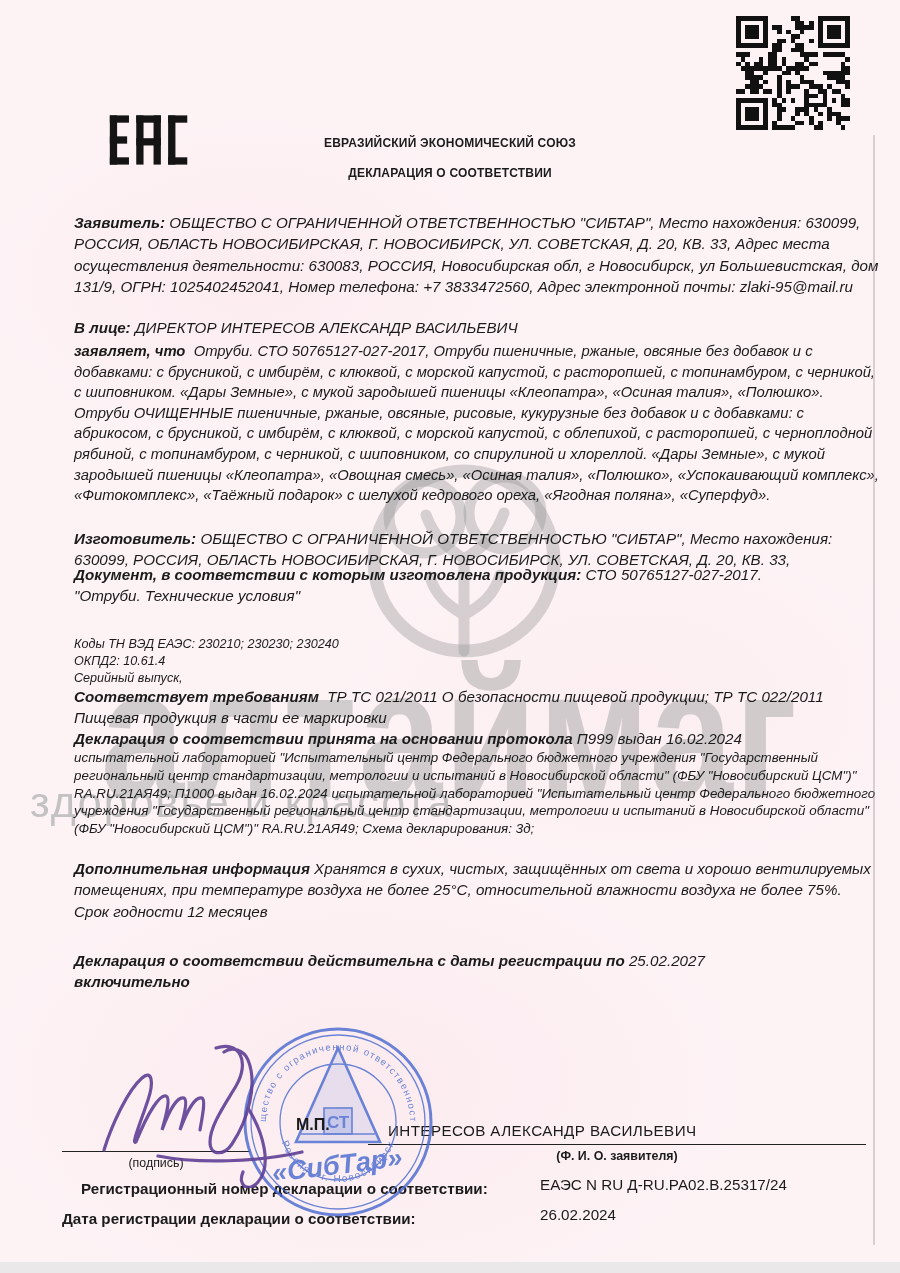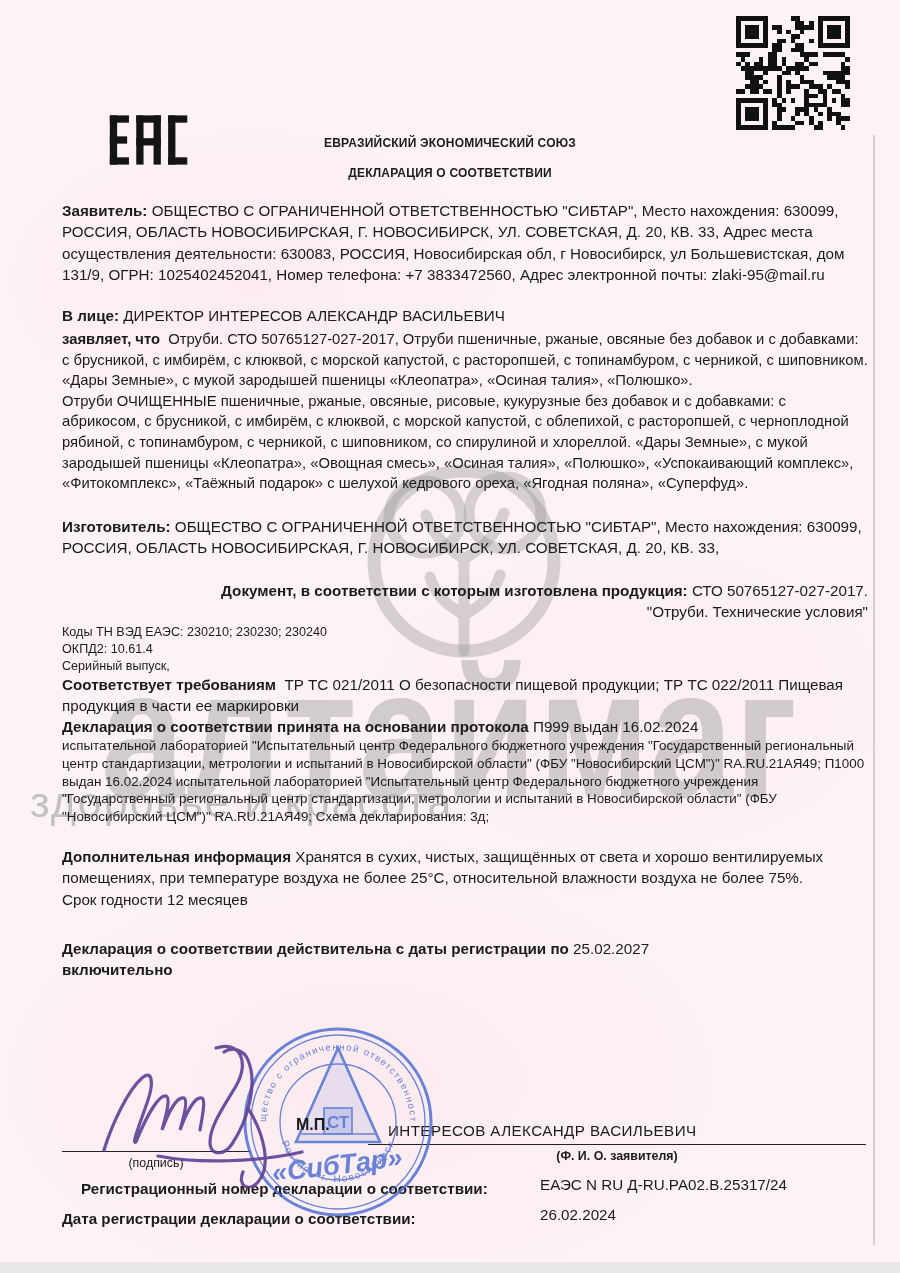--- a/index.html
+++ b/index.html
@@ -7,21 +7,21 @@
     position:relative;width:900px;height:1273px;margin:0 auto;overflow:hidden;
     font-family:"Liberation Sans",sans-serif;color:#1b1b1b;
     background:
       radial-gradient(ellipse 420px 260px at 28% 22%, rgba(249,219,228,.30), rgba(249,219,228,0) 70%),
       radial-gradient(ellipse 500px 300px at 70% 55%, rgba(250,224,231,.25), rgba(250,224,231,0) 70%),
       radial-gradient(ellipse 600px 360px at 40% 85%, rgba(248,216,226,.30), rgba(248,216,226,0) 70%),
       #fdf3f5;
   }
   .abs{position:absolute;}
   .txt{font-size:15.2px;line-height:21.4px;z-index:2;}
-  .para{left:62px;width:806px;margin:0;}
+  .para{left:62px;width:806px;margin:12px;font-style:italic;}
   .b{font-weight:bold;}
   .small{font-size:12.6px;line-height:16.8px;}
   .lab{font-size:13.4px;line-height:17.6px;}
   .header{left:60px;width:780px;text-align:center;z-index:2;}
   .header .t{font-weight:bold;font-size:12px;line-height:30px;letter-spacing:.2px;}
   .hline{position:absolute;height:0;border-top:1.6px solid #222;z-index:2;}
   .caption{font-size:12.4px;z-index:2;}
   .wm{z-index:1;pointer-events:none;}
   .wm-word{
     left:30px;width:840px;top:648px;text-align:center;
@@ -292,21 +292,21 @@
 
   <p class="abs txt para" style="top:305px;"><span class="b">В лице:</span> <span>ДИРЕКТОР ИНТЕРЕСОВ АЛЕКСАНДР ВАСИЛЬЕВИЧ</span></p>
 
   <div class="abs txt para" style="top:329px;font-size:14.8px;line-height:20.6px;">
     <div><span class="b">заявляет, что</span>&nbsp; <span>Отруби. СТО 50765127-027-2017, Отруби пшеничные, ржаные, овсяные  без добавок и с добавками: с брусникой, с имбирём, с клюквой, с морской капустой, с расторопшей, с топинамбуром, с черникой, с шиповником. «Дары Земные», с мукой зародышей пшеницы «Клеопатра», «Осиная талия», «Полюшко».</span></div>
     <div>Отруби ОЧИЩЕННЫЕ пшеничные, ржаные, овсяные, рисовые, кукурузные без добавок и с добавками: с абрикосом, с брусникой, с имбирём, с клюквой, с морской капустой, с облепихой, с расторопшей, с черноплодной рябиной, с топинамбуром, с черникой, с шиповником,  со спирулиной и хлореллой. «Дары Земные», с мукой зародышей пшеницы «Клеопатра», «Овощная смесь», «Осиная талия», «Полюшко», «Успокаивающий комплекс», «Фитокомплекс», «Таёжный подарок» с шелухой кедрового ореха, «Ягодная поляна», «Суперфуд».</div>
   </div>
 
   <p class="abs txt para" style="top:516px;"><span class="b">Изготовитель:</span> <span>ОБЩЕСТВО С ОГРАНИЧЕННОЙ ОТВЕТСТВЕННОСТЬЮ "СИБТАР", Место нахождения: 630099, РОССИЯ, ОБЛАСТЬ НОВОСИБИРСКАЯ, Г. НОВОСИБИРСК, УЛ. СОВЕТСКАЯ, Д. 20, КВ. 33,</span></p>
 
-  <div class="abs txt para" style="top:580px;text-align:right;">
+  <div class="abs txt para" style="top:552px;">
     <div><span class="b">Документ, в соответствии с которым изготовлена продукция:</span> <span>СТО 50765127-027-2017.</span></div>
     <div>"Отруби. Технические условия"</div>
   </div>
 
   <div class="abs para small" style="top:624px;z-index:2;">
     <div>Коды ТН ВЭД ЕАЭС: 230210; 230230; 230240</div>
     <div>ОКПД2:   10.61.4</div>
     <div>Серийный выпуск,</div>
   </div>
 

